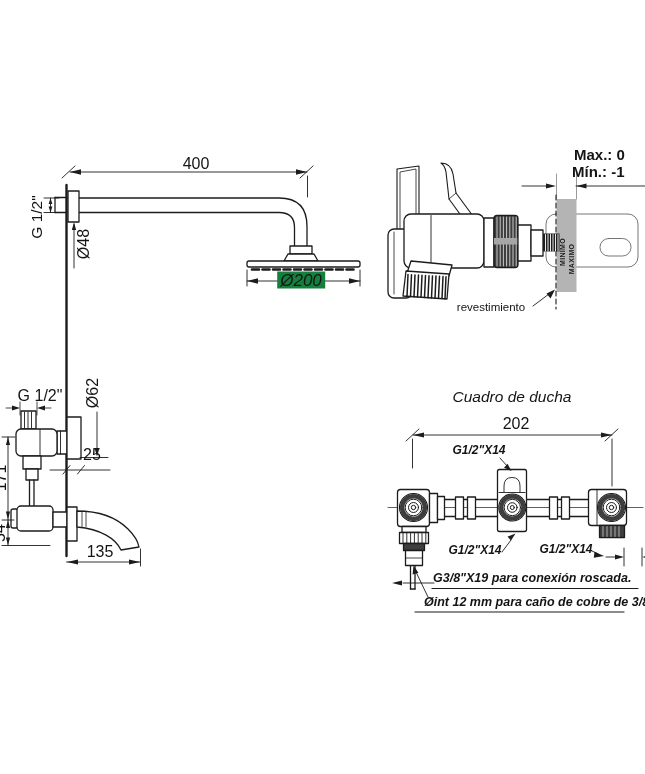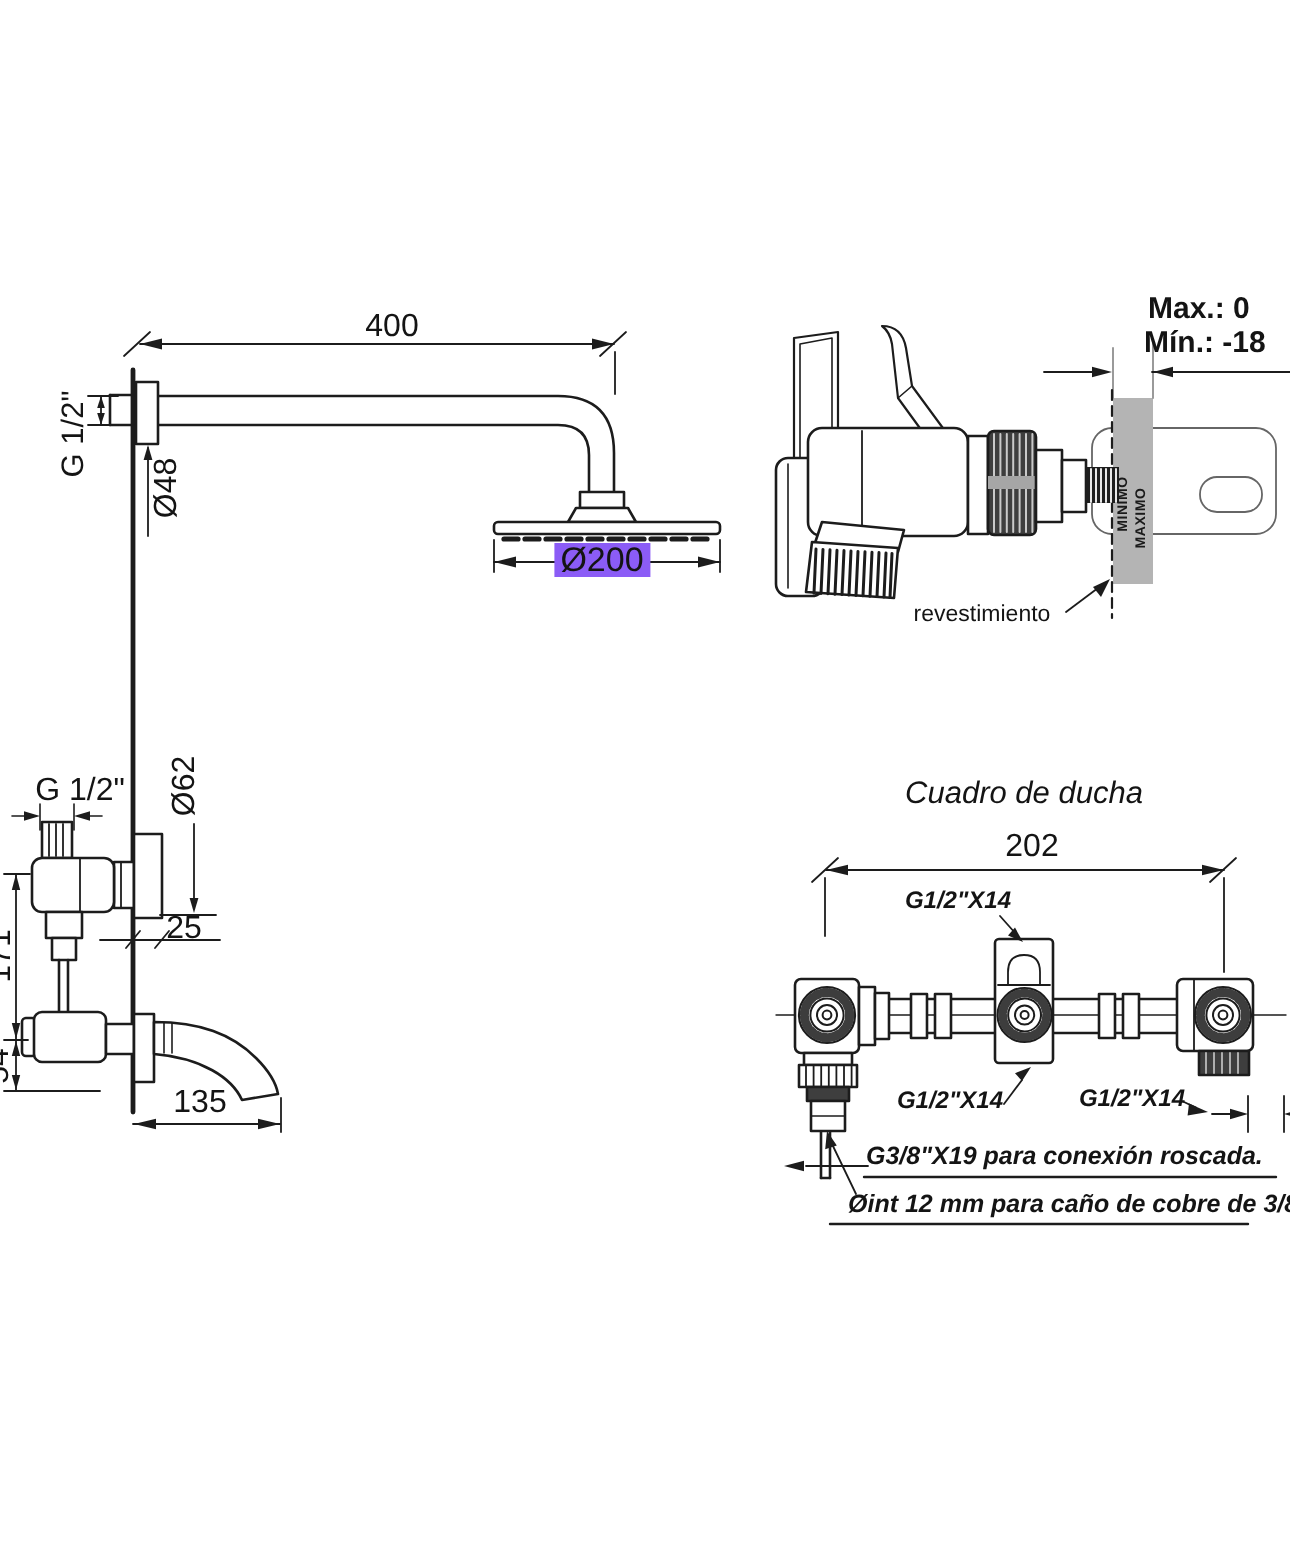--- a/index.html
+++ b/index.html
@@ -6,21 +6,21 @@
   #sheet{position:relative;width:645px;height:712px;background:#fff;overflow:hidden;
          font-family:"Liberation Sans","DejaVu Sans",sans-serif;}
   #linework{position:absolute;left:0;top:0;}
   .lbl{position:absolute;color:#141414;white-space:nowrap;line-height:1;
        transform:translate(-50%,-50%);}
   .rot{transform:translate(-50%,-50%) rotate(-90deg);}
   .la{transform:none;}
   .dim{font-size:16px;}
   .dim-s{font-size:16px;}
   .dia{font-size:17px;}
-  .bgw{background:#8b5cf6;padding:0 3px;}
+  .bgw{background:#15803d;padding:0 3px;font-style:italic;}
   .hum{font-weight:bold;font-size:15px;}
   .iti{font-size:11.5px;}
   .itb{font-style:italic;font-weight:bold;font-size:12px;}
   .itb2{font-style:italic;font-weight:bold;font-size:12.5px;}
   .title{font-style:italic;font-weight:normal;font-size:15.5px;}
   .band-txt{font-weight:bold;font-size:7px;letter-spacing:.3px;color:#1a1a1a;}
 </style>
 </head>
 <body>
 
@@ -338,28 +338,28 @@
 
   </g>
 </svg>
 
 <div class="lbl dim" style="left:196px;top:164px">400</div>
 <div class="lbl dim rot" style="left:37px;top:217px;font-size:15.5px">G 1/2"</div>
 <div class="lbl dim rot" style="left:84px;top:244px">Ø48</div>
 <div class="lbl dia bgw" style="left:301px;top:280px">Ø200</div>
 
 <div class="lbl la hum" style="left:574px;top:147px">Max.: 0</div>
-<div class="lbl la hum" style="left:572px;top:164px">Mín.: -18</div>
+<div class="lbl la hum" style="left:572px;top:164px">Mín.: -1</div>
 <div class="lbl band-txt rot" style="left:561.5px;top:252px">MINIMO</div>
 <div class="lbl band-txt rot" style="left:570.5px;top:259px">MAXIMO</div>
 <div class="lbl iti" style="left:491px;top:308px">revestimiento</div>
 
 <div class="lbl dim" style="left:40px;top:396px">G 1/2"</div>
 <div class="lbl dim rot" style="left:93px;top:393px">Ø62</div>
-<div class="lbl dim" style="left:92px;top:465px">25</div>
+<div class="lbl dim" style="left:92px;top:455px">25</div>
 <div class="lbl dim rot" style="left:1px;top:478px">171</div>
 <div class="lbl dim rot" style="left:0px;top:533px">54</div>
 <div class="lbl dim" style="left:100px;top:552px">135</div>
 
 <div class="lbl title" style="left:512px;top:397px">Cuadro de ducha</div>
 <div class="lbl dim-s" style="left:516px;top:424px">202</div>
 <div class="lbl itb" style="left:479px;top:450px">G1/2"X14</div>
 <div class="lbl itb" style="left:475px;top:550px">G1/2"X14</div>
 <div class="lbl itb" style="left:566px;top:549px">G1/2"X14</div>
 <div class="lbl la itb2" style="left:433px;top:572px">G3/8"X19 para conexión roscada.</div>

